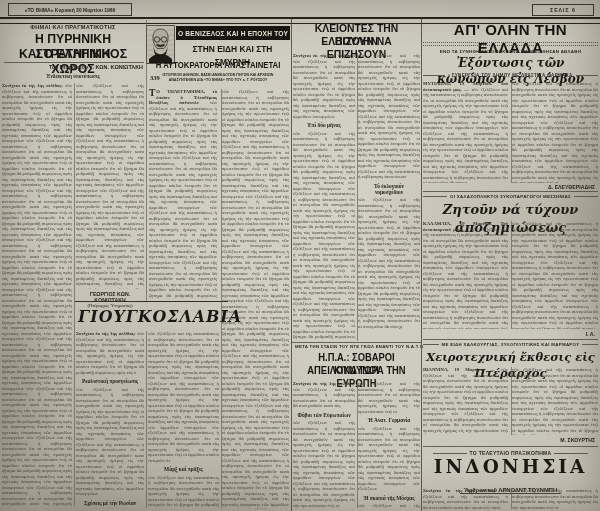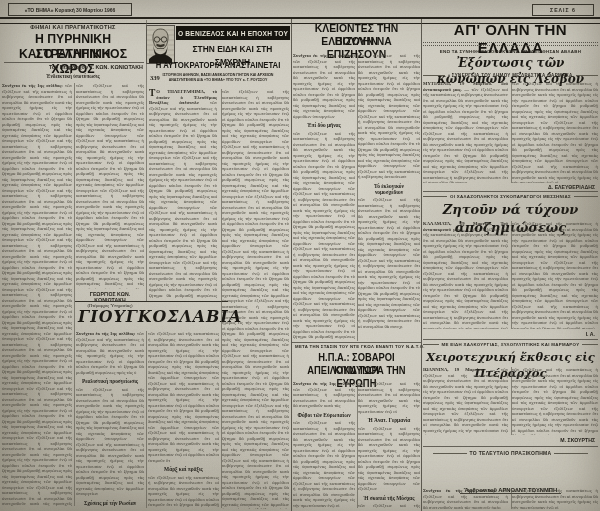--- a/index.html
+++ b/index.html
@@ -176,20 +176,21 @@
   </div>
   <div class="col" style="left:512px;top:367px;width:86px;height:68px;">
     <span>τῶν ἐξελίξεων καὶ τῆς καταστάσεως ἡ κυβέρνησις ἀνεκοίνωσεν ὅτι αἱ συνομιλίαι θὰ συνεχισθοῦν κατὰ τὰς προσεχεῖς ἡμέρας εἰς τὴν πρωτεύουσαν ἐνῷ οἱ ἁρμόδιοι κύκλοι ἐκτιμοῦν ὅτι τὸ ζήτημα θὰ ρυθμισθῇ συμφώνως πρὸς τὰς ὑφισταμένας διατάξεις καὶ τὰς σχετικὰς ἀποφάσεις τῶν ἁρμοδίων ὑπουργείων τῶν ἐξελίξεων καὶ τῆς καταστάσεως ἡ κυβέρνησις ἀνεκοίνωσεν ὅτι αἱ συνομιλίαι θὰ συνεχισθοῦν κατὰ τὰς προσεχεῖς ἡμέρας εἰς τὴν πρωτεύουσαν ἐνῷ οἱ ἁρμόδιοι κύκλοι ἐκτιμοῦν ὅτι τὸ ζήτημα θὰ ρυθμισθῇ συμφώ</span>
   </div>
   <div class="sig" style="left:500px;top:437px;width:95px;">Μ. ΣΚΟΥΡΤΗΣ</div>
   <div class="hrule" style="left:423px;top:446px;width:175px;"></div>
 
   <div class="kick kickrow" style="left:433px;top:450px;width:155px;font-size:5px;">
       <span>ΤΟ ΤΕΛΕΥΤΑΙΟ ΠΡΑΞΙΚΟΠΗΜΑ</span>
     </div>
+  <div class="hserif" style="left:423px;top:457px;width:175px;font-size:18.5px;line-height:20px;letter-spacing:3px;">ΙΝΔΟΝΗΣΙΑ</div>
   <div class="abs" style="left:423px;top:478px;width:175px;text-align:center;">
     <span style="font-family:'Liberation Sans',sans-serif;font-weight:bold;font-size:5.8px;color:#211f18;border-bottom:1px solid #46433a;padding:0 4px;">Ἄρθρον τοῦ ΑΡΝΟΛΝΤ ΤΟΥΝΜΠΗ</span>
   </div>
   <div class="col" style="left:423px;top:488px;width:85px;height:21px;">
     <span class="lead">Συνέχεια ἐκ τῆς 1ης σελίδος: </span><span>τῶν ἐξελίξεων καὶ τῆς καταστάσεως ἡ κυβέρνησις ἀνεκοίνωσεν ὅτι αἱ συνομιλίαι θὰ συνεχισθοῦν κατὰ τὰς προσεχεῖς ἡμέρ</span>
   </div>
   <div class="col" style="left:512px;top:488px;width:86px;height:21px;">
     <span>τῶν ἐξελίξεων καὶ τῆς καταστάσεως ἡ κυβέρνησις ἀνεκοίνωσεν ὅτι αἱ συνομιλίαι θὰ συνεχισθοῦν κατὰ τὰς προσεχεῖς ἡμέρας εἰς τὴν πρωτεύουσαν ἐνῷ οἱ</span>
   </div>
 

